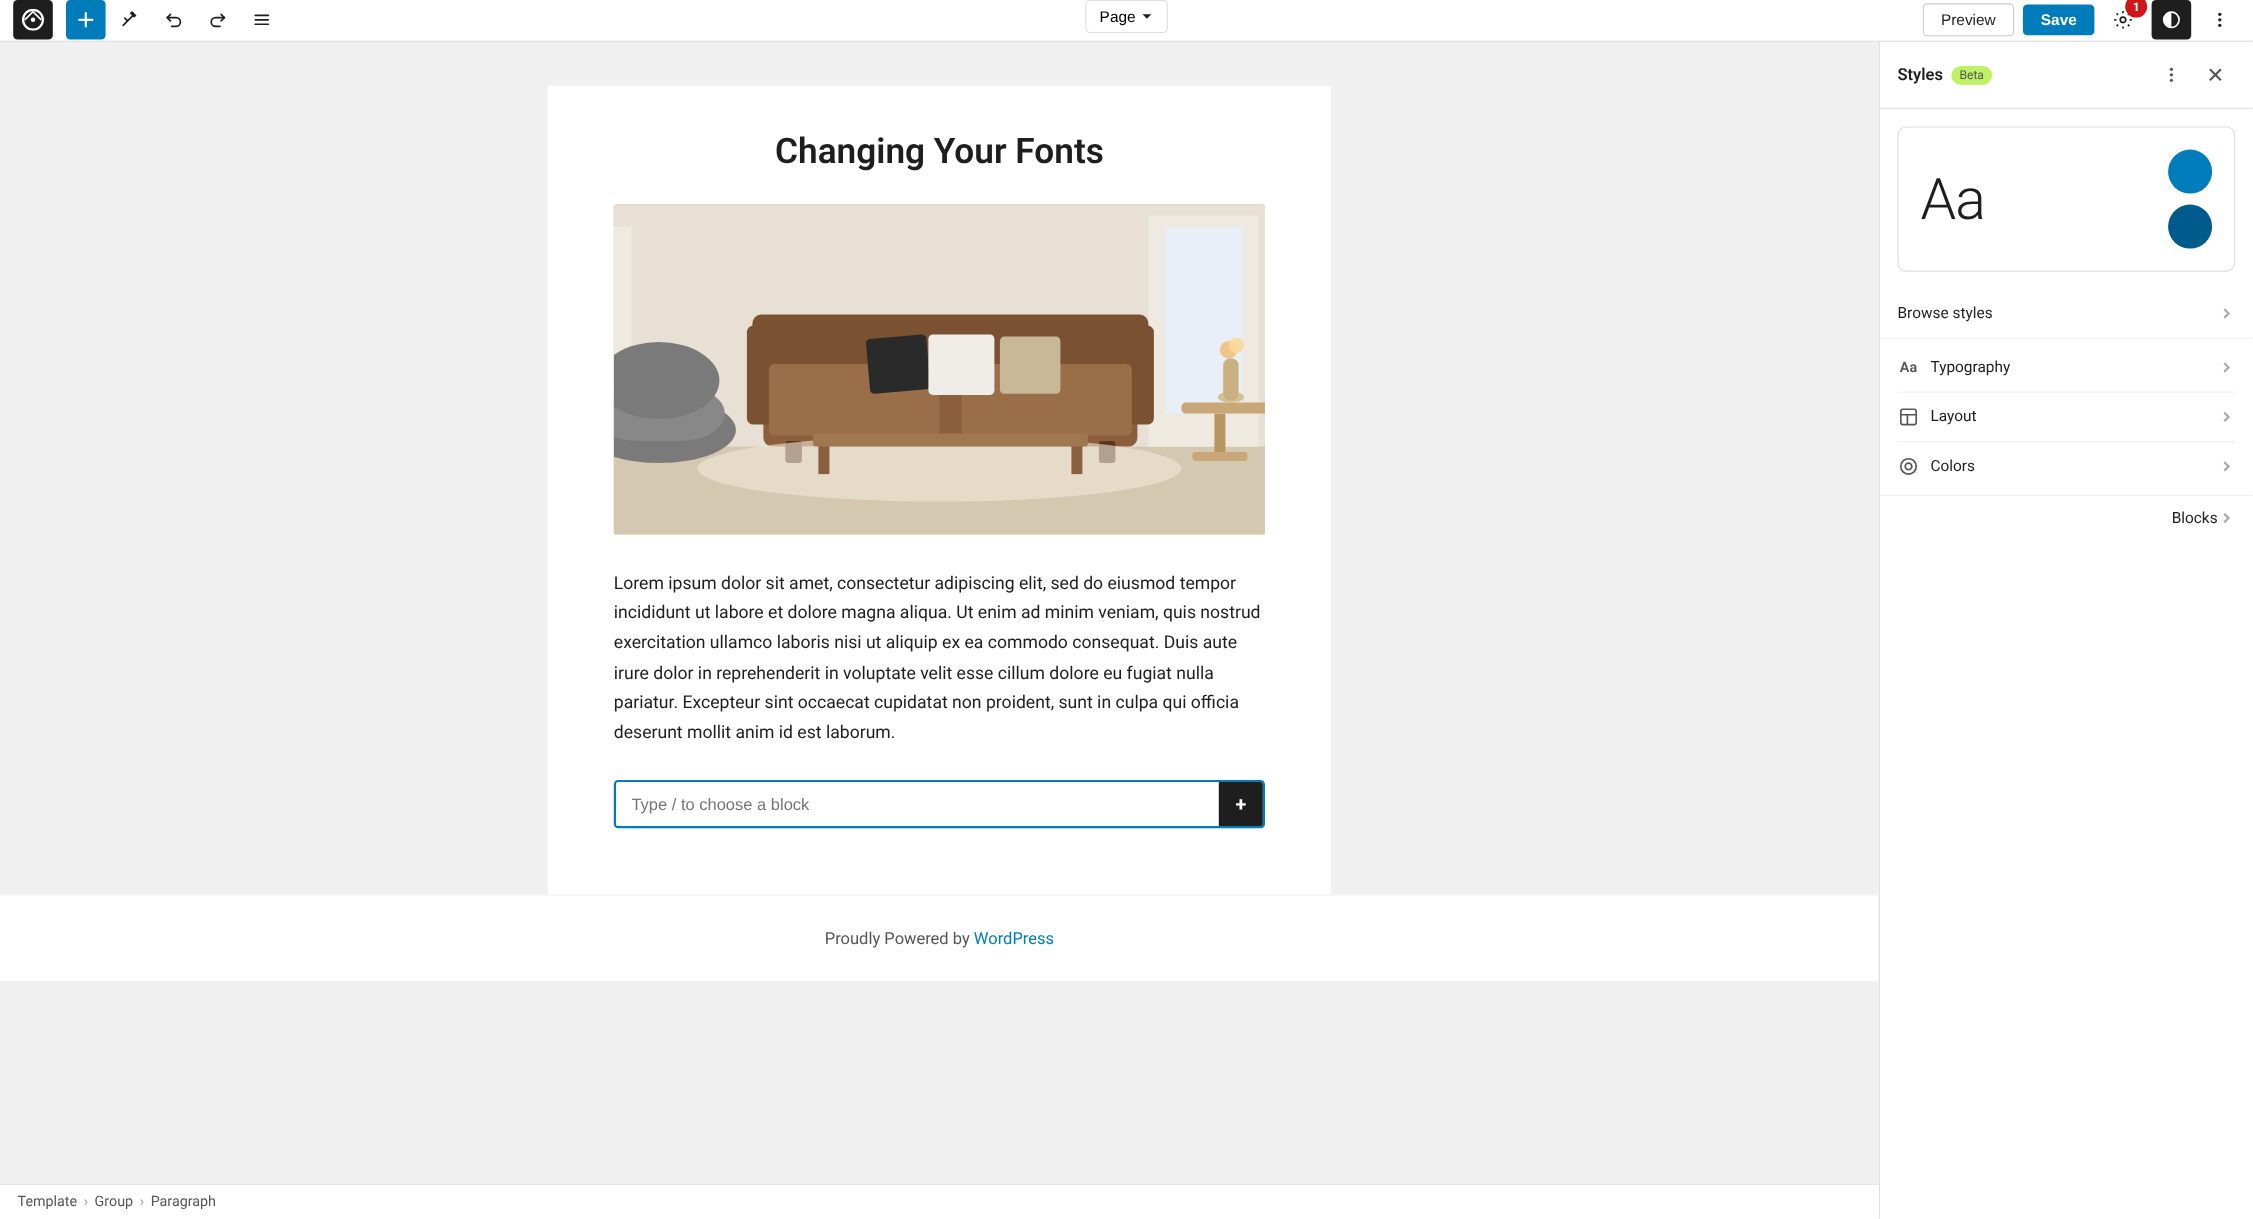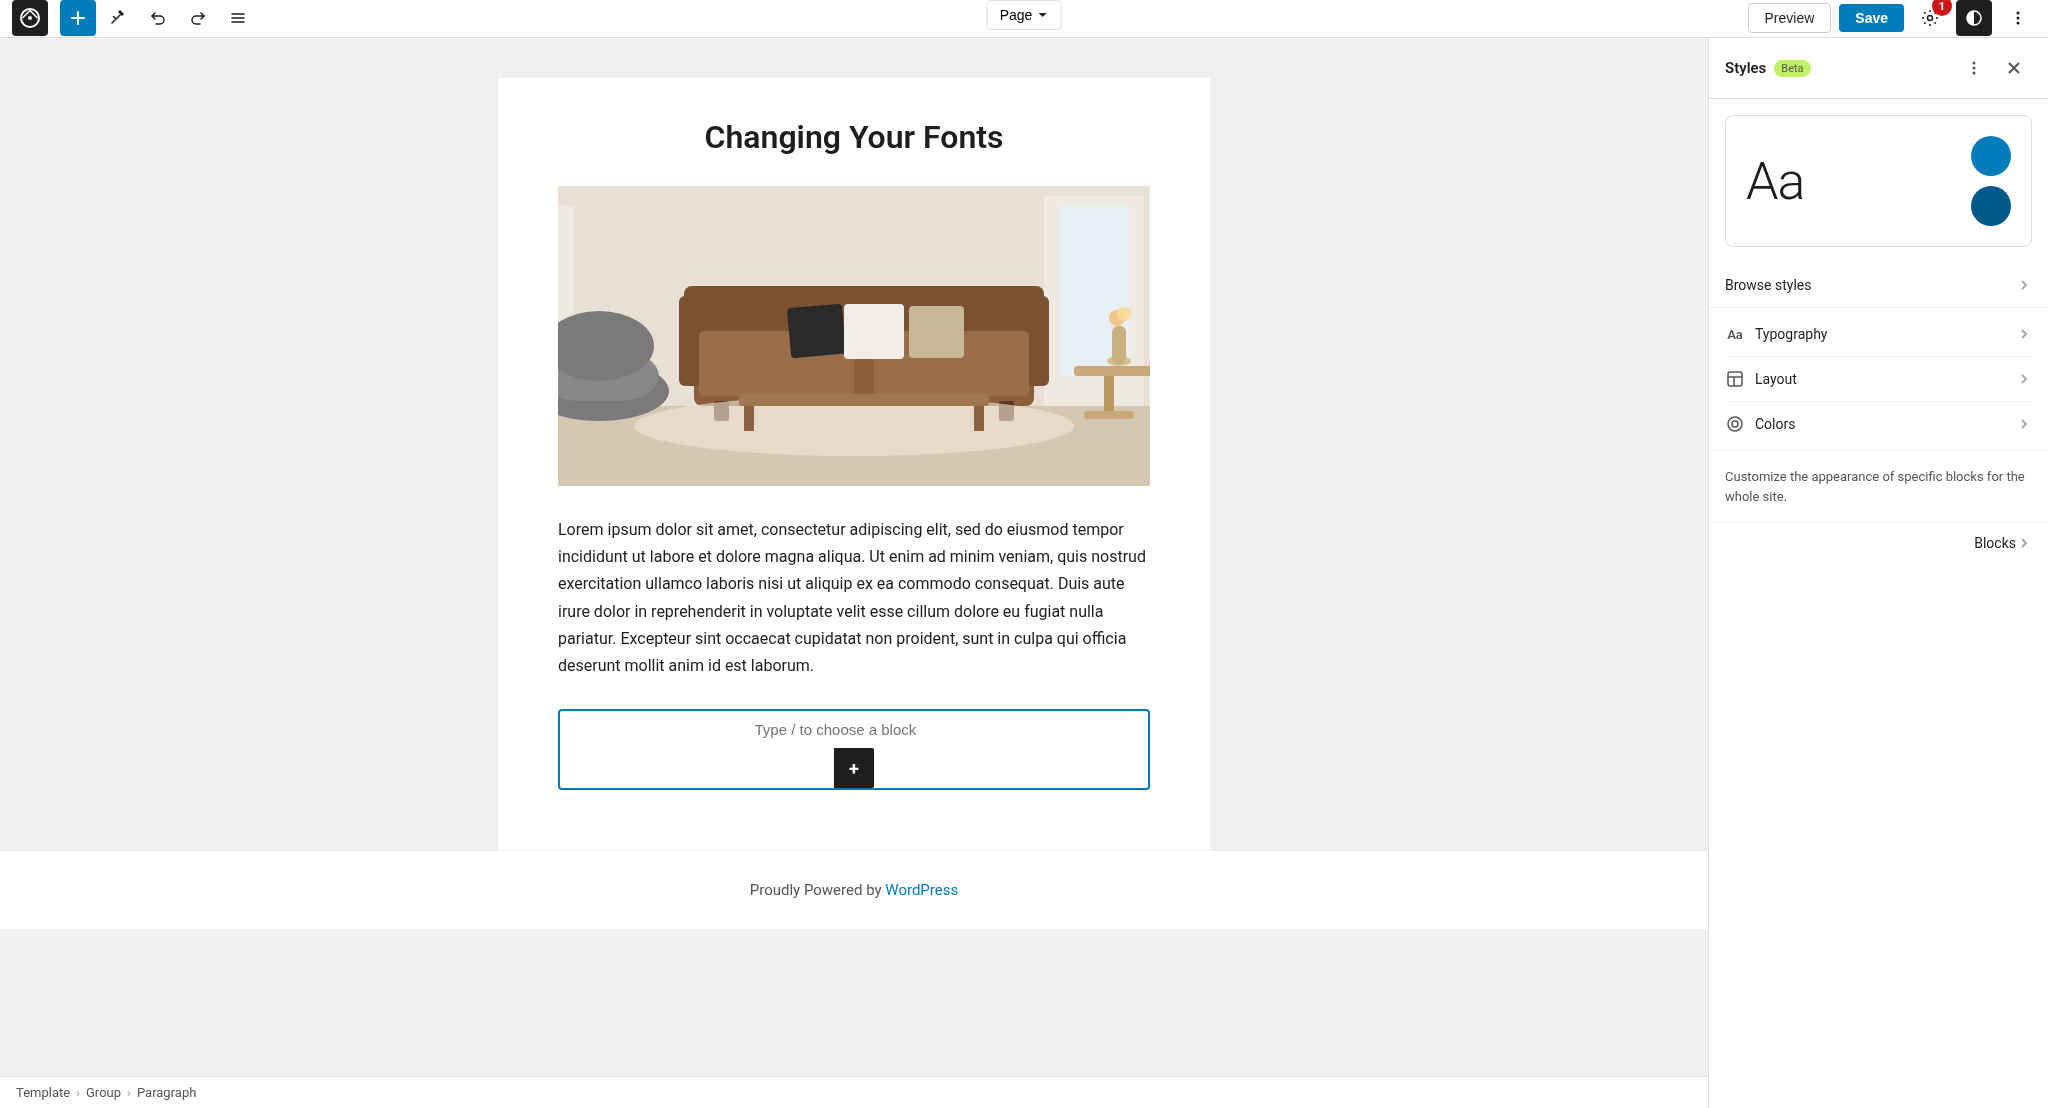--- a/index.html
+++ b/index.html
@@ -65,21 +65,21 @@
     .page-title { font-size: 32px; font-weight: 600; text-align: center; margin-bottom: 30px; color: #1e1e1e; }
 
     .featured-image {
       width: 100%; height: 300px; background: #c9b49a;
       margin-bottom: 30px; border-radius: 2px; overflow: hidden;
       position: relative;
     }
     
 
     .body-text { font-size: 16px; line-height: 1.7; color: #1e1e1e; margin-bottom: 30px; }
-    .block-input-inner { display: flex; align-items: center; border: 2px solid #007cba; border-radius: 4px; flex-direction: column; }
+    .block-input-inner { display: flex; align-items: center; border: 2px solid #007cba; border-radius: 4px; }
     .block-input-text { flex: 1; padding: 10px 14px; color: #999; font-size: 15px; border: none; outline: none; }
     .block-input-add { width: 40px; height: 40px; background: #1e1e1e; color: #fff; display: flex; align-items: center; justify-content: center; border-radius: 0 2px 2px 0; cursor: pointer; font-size: 18px; font-weight: bold; }
 
     .footer-area {
       background: #fff; border-top: 1px solid #eee; padding: 30px;
       text-align: center; font-size: 15px; color: #555; width: 100%; margin-top: 0;
     }
     .footer-area a { color: #007cba; text-decoration: none; }
 
     .breadcrumb { 
@@ -372,23 +372,20 @@
               </svg>
           </span>
           <span class="panel-menu-label">Colors</span>
         </div>
         <svg width="16" height="16" viewBox="0 0 16 16" fill="none" stroke="#aaa" stroke-width="2">
             <path d="M6 4l4 4-4 4"></path>
           </svg>
       </div>
     </div>
 
-    <div style="padding: 16px; border-top: 1px solid #eee;">
-      <p class="customize-text" style="padding:0;">Customize the appearance of specific blocks for the whole site.</p>
-    </div>
 
     <div class="blocks-row" style="border-top: 1px solid #eee;">
       <span class="blocks-label">Blocks</span>
       <svg width="16" height="16" viewBox="0 0 16 16" fill="none" stroke="#aaa" stroke-width="2">
           <path d="M6 4l4 4-4 4"></path>
         </svg>
     </div>
 
   </div>
 </div>

